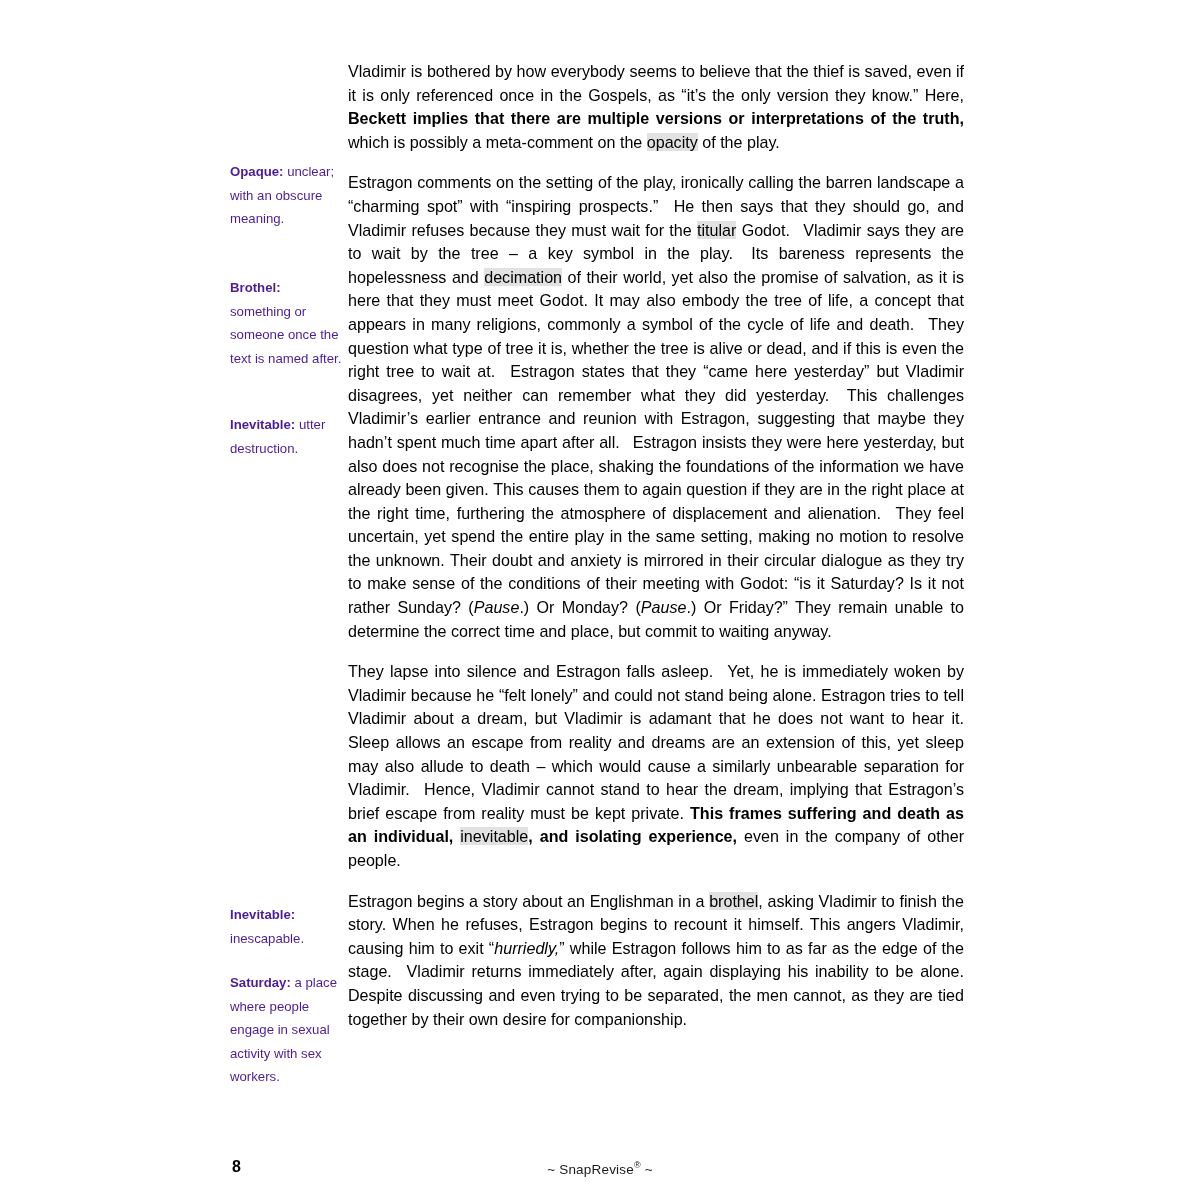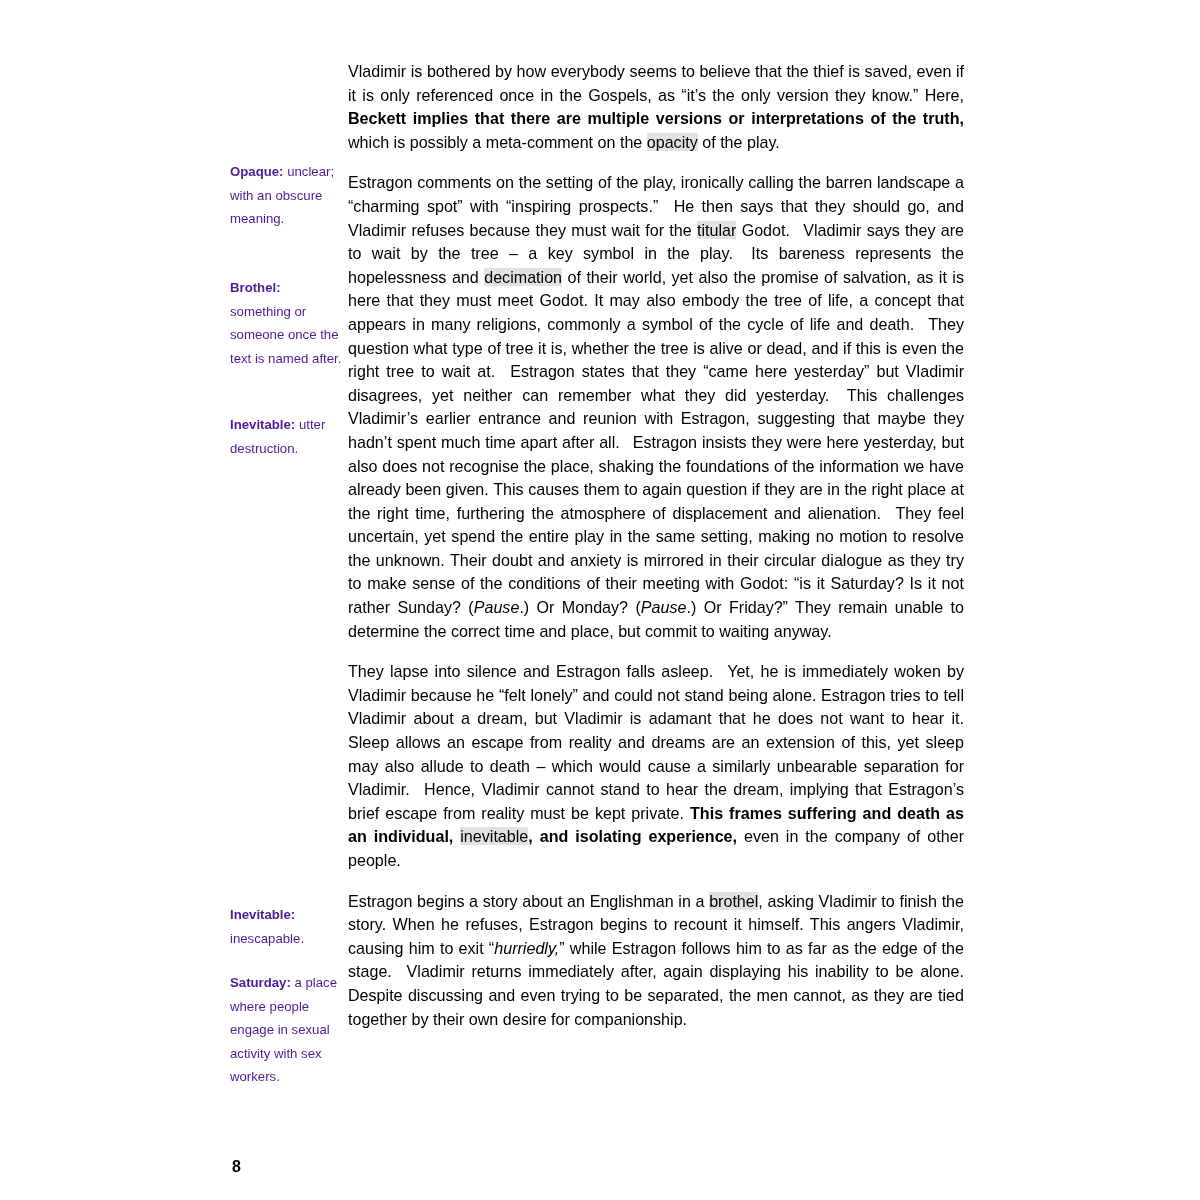--- a/index.html
+++ b/index.html
@@ -107,15 +107,18 @@
 
   <div class="body-col">
       <p class="para"><span>Vladimir is bothered by how everybody seems to believe that the thief is saved, even if it is only referenced once in the Gospels, as “it’s the only version they know.” Here, </span><span class="b">Beckett implies that there are multiple versions or interpretations of the truth,</span><span> which is possibly a meta-comment on the </span><span class="hl">opacity</span><span> of the play.</span></p>
       <p class="para"><span>Estragon comments on the setting of the play, ironically calling the barren landscape a “charming spot” with “inspiring prospects.”  He then says that they should go, and Vladimir refuses because they must wait for the </span><span class="hl">titular</span><span> Godot.  Vladimir says they are to wait by the tree – a key symbol in the play.  Its bareness represents the hopelessness and </span><span class="hl">decimation</span><span> of their world, yet also the promise of salvation, as it is here that they must meet Godot. It may also embody the tree of life, a concept that appears in many religions, commonly a symbol of the cycle of life and death.  They question what type of tree it is, whether the tree is alive or dead, and if this is even the right tree to wait at.  Estragon states that they “came here yesterday” but Vladimir disagrees, yet neither can remember what they did yesterday.  This challenges Vladimir’s earlier entrance and reunion with Estragon, suggesting that maybe they hadn’t spent much time apart after all.  Estragon insists they were here yesterday, but also does not recognise the place, shaking the foundations of the information we have already been given. This causes them to again question if they are in the right place at the right time, furthering the atmosphere of displacement and alienation.  They feel uncertain, yet spend the entire play in the same setting, making no motion to resolve the unknown. Their doubt and anxiety is mirrored in their circular dialogue as they try to make sense of the conditions of their meeting with Godot: “is it Saturday? Is it not rather Sunday? (</span><span class="i">Pause</span><span>.) Or Monday? (</span><span class="i">Pause</span><span>.) Or Friday?” They remain unable to determine the correct time and place, but commit to waiting anyway.</span></p>
       <p class="para"><span>They lapse into silence and Estragon falls asleep.  Yet, he is immediately woken by Vladimir because he “felt lonely” and could not stand being alone. Estragon tries to tell Vladimir about a dream, but Vladimir is adamant that he does not want to hear it. Sleep allows an escape from reality and dreams are an extension of this, yet sleep may also allude to death – which would cause a similarly unbearable separation for Vladimir.  Hence, Vladimir cannot stand to hear the dream, implying that Estragon’s brief escape from reality must be kept private. </span><span class="b">This frames suffering and death as an individual, </span><span class="hl">inevitable</span><span class="b">,</span><span class="b"> and isolating experience,</span><span> even in the company of other people.</span></p>
       <p class="para"><span>Estragon begins a story about an Englishman in a </span><span class="hl">brothel</span><span>, asking Vladimir to finish the story. When he refuses, Estragon begins to recount it himself. This angers Vladimir, causing him to exit “</span><span class="i">hurriedly,</span><span>” while Estragon follows him to as far as the edge of the stage.  Vladimir returns immediately after, again displaying his inability to be alone. Despite discussing and even trying to be separated, the men cannot, as they are tied together by their own desire for companionship.</span></p>
     </div>
 
   <div class="footer">
     <div class="page-number">8</div>
+    <div class="brand">
+      <span>~ </span><span>SnapRevise</span><sup>®</sup><span> ~</span>
+    </div>
   </div>
 
 </div>
 
 </body></html>

